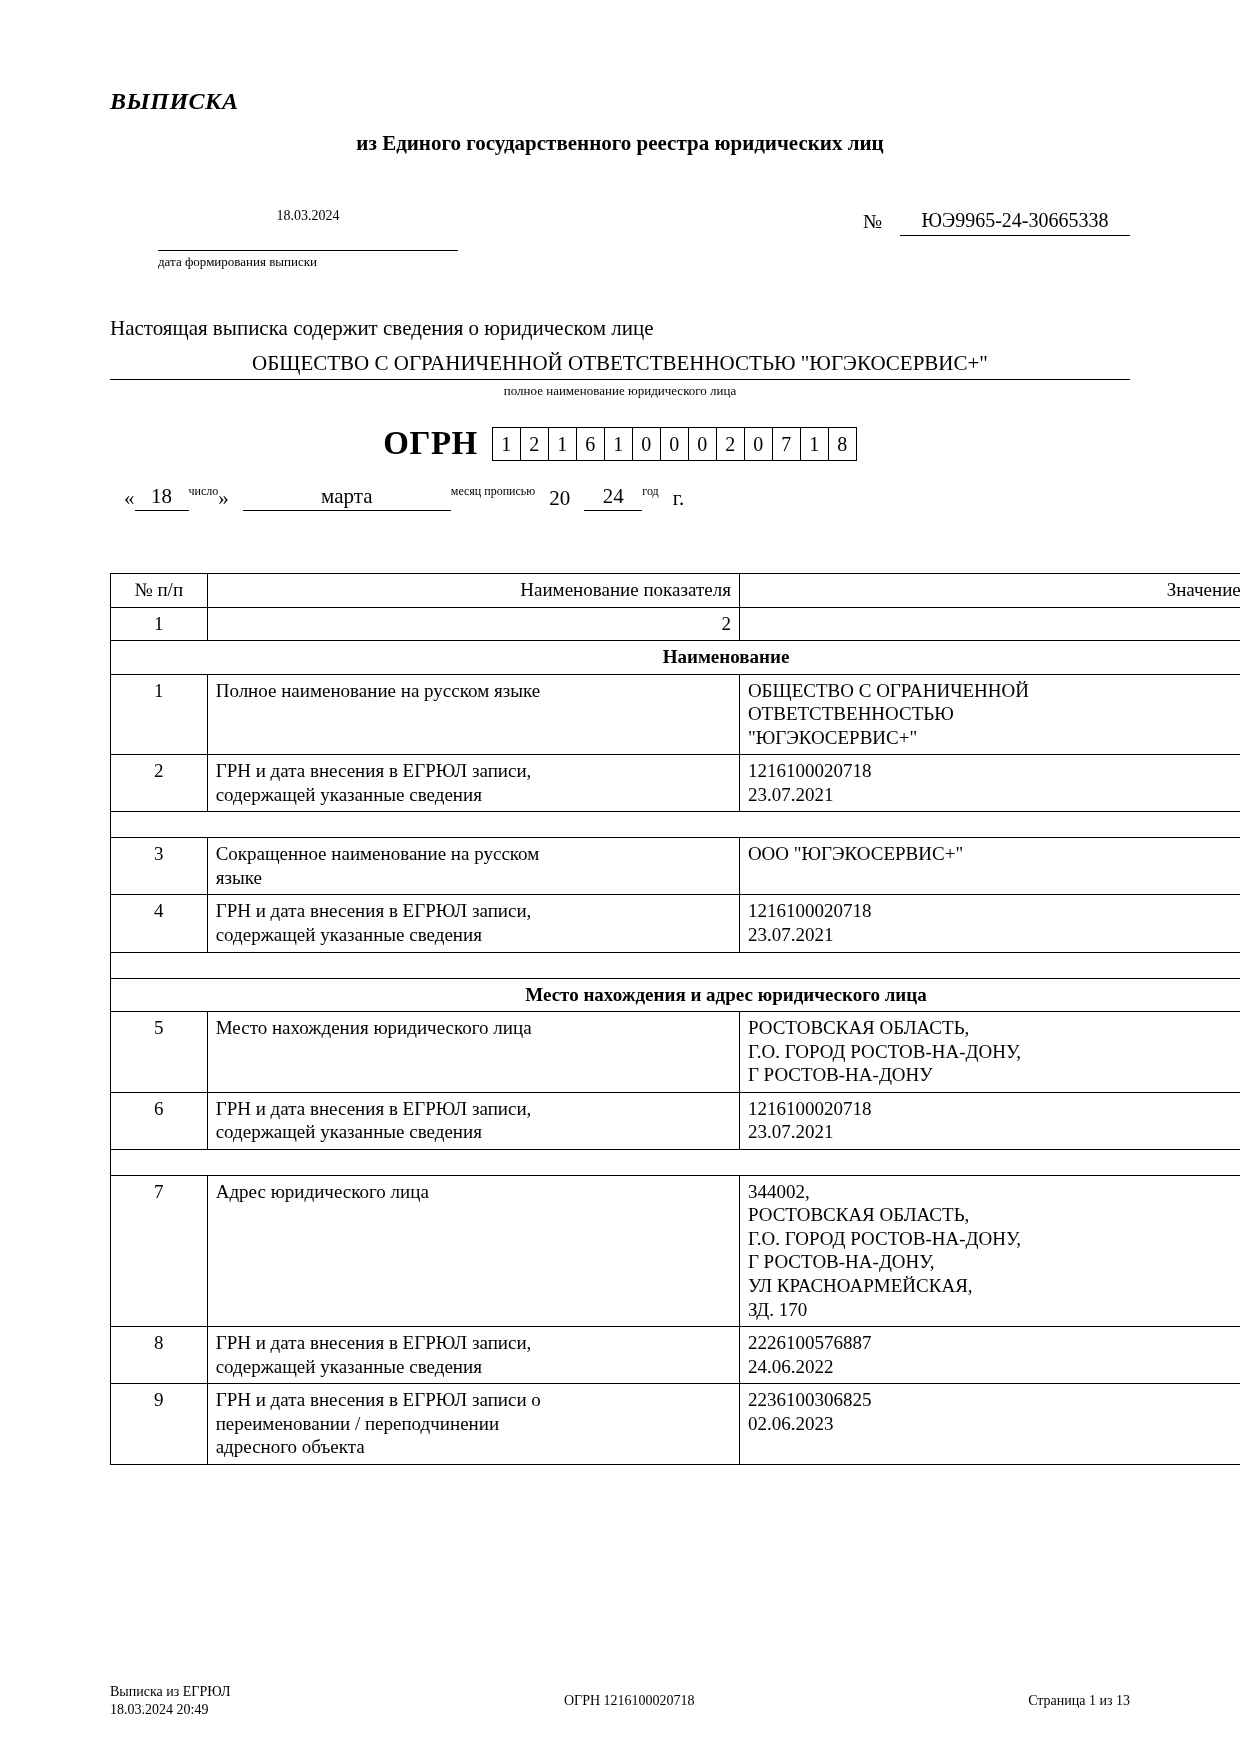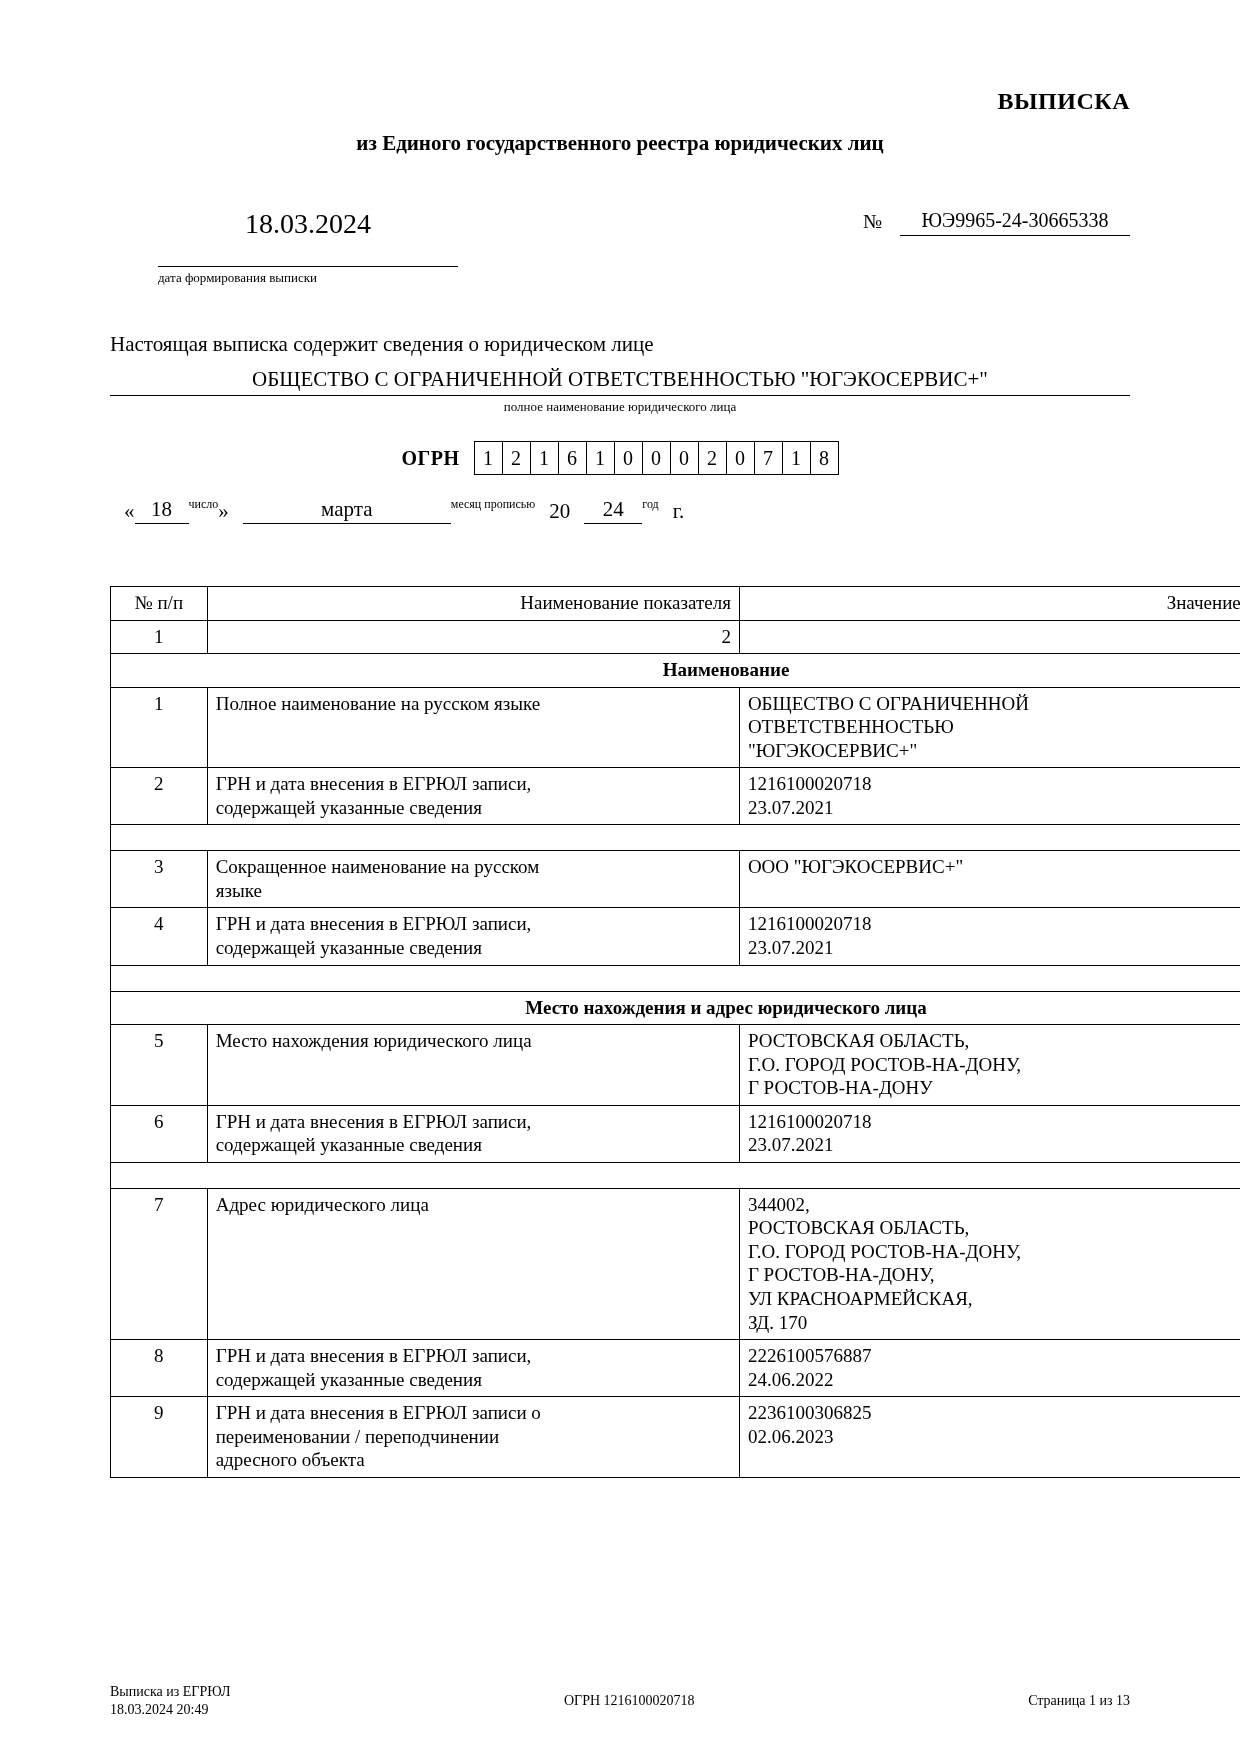--- a/index.html
+++ b/index.html
@@ -18,25 +18,26 @@
   .page {
     position: relative;
     width: 1240px;
     height: 1755px;
     box-sizing: border-box;
     padding: 70px 110px 0 110px;
   }
 
   
   .doc-title {
-    text-align: right;
+    text-align: left;
     font-weight: bold;
     font-size: 24px;
     letter-spacing: 0.5px;
     margin: 18px 0 0 0;
+    font-style: italic;
   }
   .doc-subtitle {
     text-align: center;
     font-weight: bold;
     font-size: 21px;
     margin: 16px 0 0 0;
   }
 
   
   .meta-row {
@@ -44,21 +45,21 @@
     align-items: flex-start;
     margin-top: 52px;
     font-size: 20px;
   }
   .meta-date-block {
     width: 300px;
     margin-left: 48px;
   }
   .meta-date-value {
     text-align: center;
-    font-size: 28px;
+    font-size: 14px;
     padding-bottom: 26px;
     border-bottom: 1px solid #000;
   }
   .meta-caption {
     font-size: 13px;
     text-align: left;
     padding-top: 3px;
   }
   .meta-right {
     margin-left: auto;
@@ -103,21 +104,21 @@
 
   
   .ogrn-row {
     display: flex;
     justify-content: center;
     align-items: center;
     margin-top: 26px;
   }
   .ogrn-label {
     font-weight: bold;
-    font-size: 20px;
+    font-size: 33px;
     margin-right: 14px;
     letter-spacing: 0.5px;
   }
   .ogrn-boxes {
     display: flex;
     border: 1px solid #000;
   }
   .ogrn-cell {
     width: 27px;
     height: 32px;

